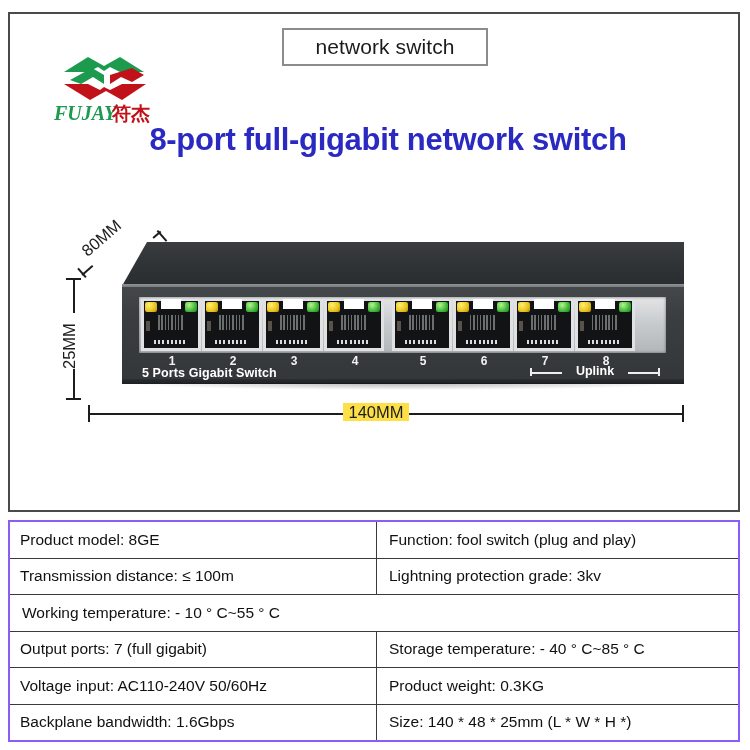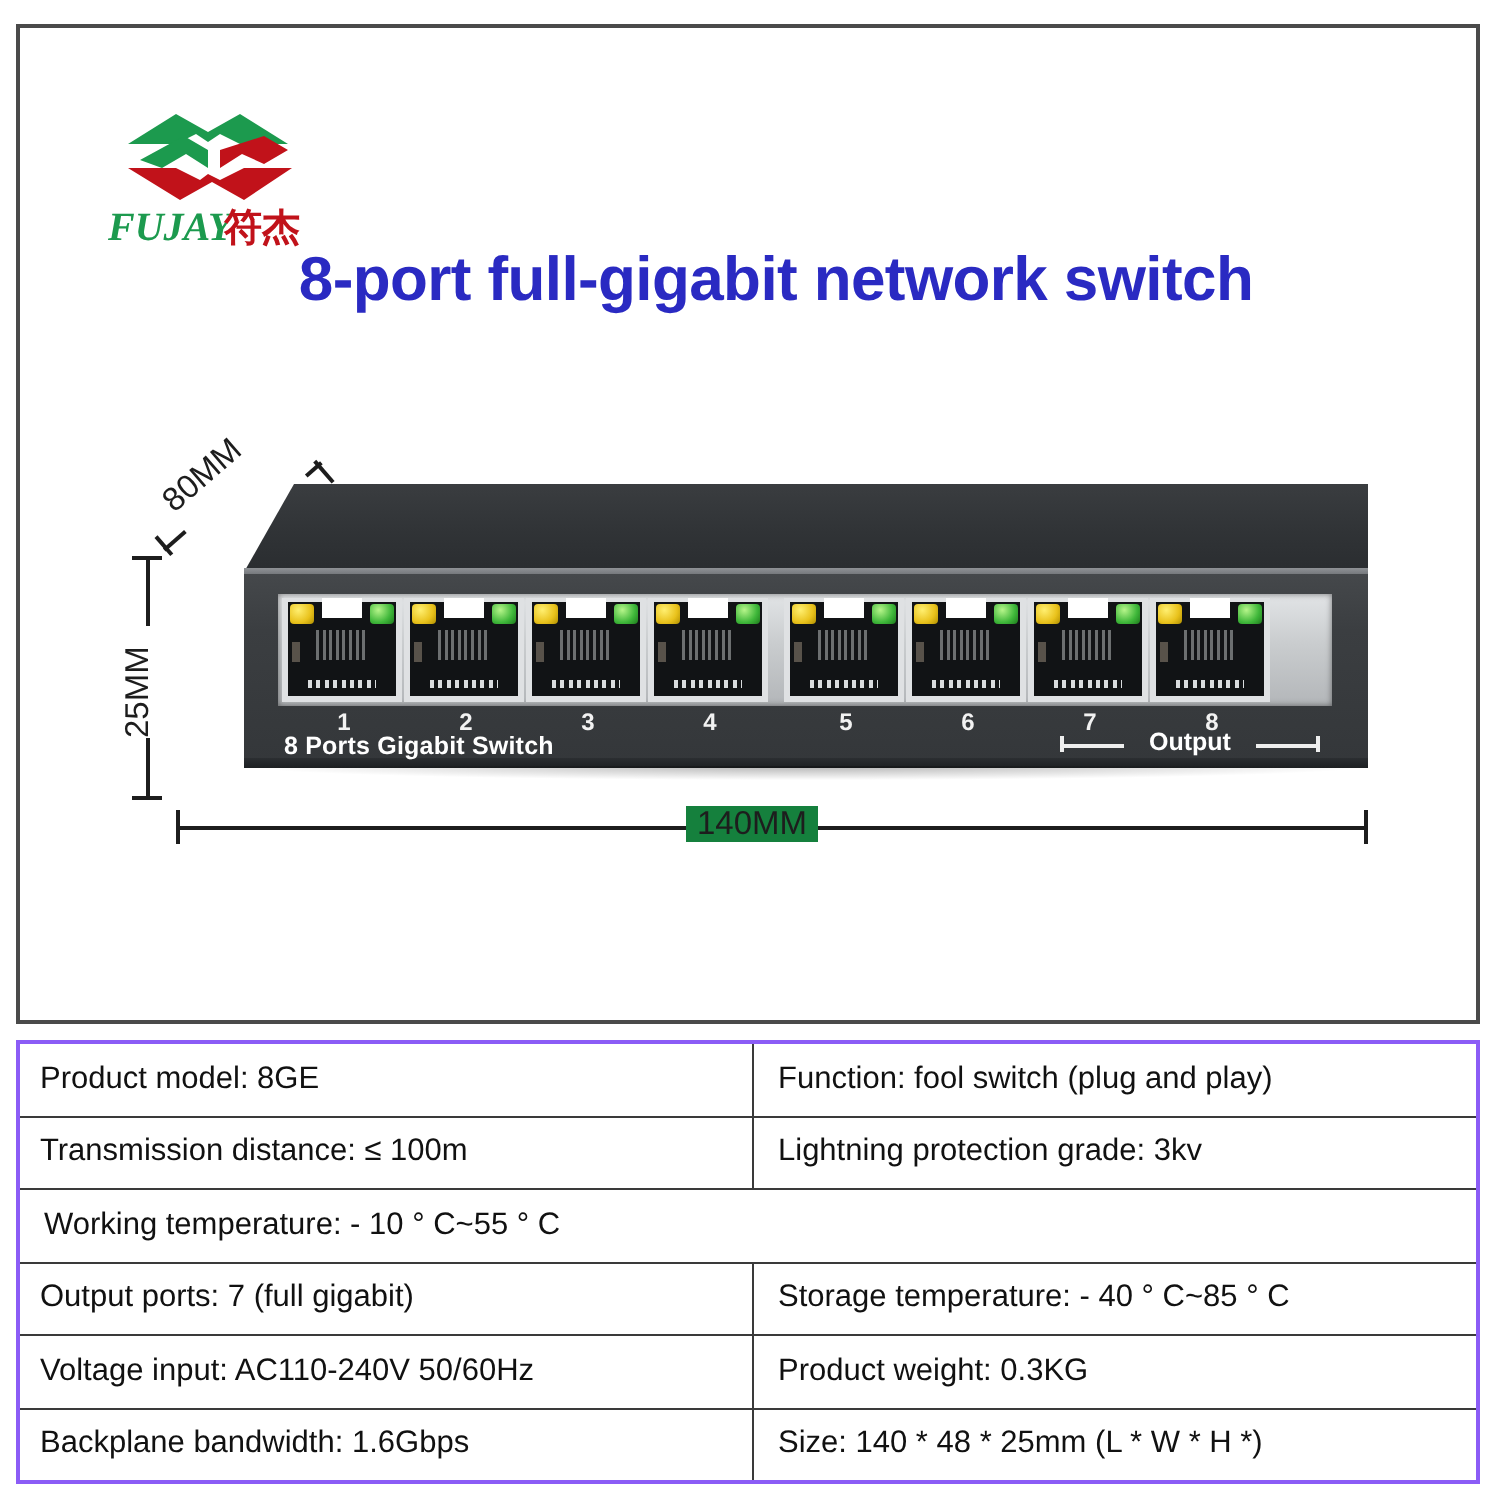--- a/index.html
+++ b/index.html
@@ -229,21 +229,21 @@
   #dim-25 { left: 50px; top: 355px; transform: rotate(-90deg); transform-origin: left top; }
   #dim-25-line-top { left: 63px; top: 265px; width: 1.6px; height: 34px; }
   #dim-25-line-bot { left: 63px; top: 355px; width: 1.6px; height: 30px; }
   #dim-25-cap-top { left: 56px; top: 264px; width: 15px; height: 1.6px; }
   #dim-25-cap-bot { left: 56px; top: 384px; width: 15px; height: 1.6px; }
 
   #dim-140-line { left: 78px; top: 399px; width: 596px; height: 1.6px; }
   #dim-140-cap-l { left: 78px; top: 391px; width: 1.6px; height: 17px; }
   #dim-140-cap-r { left: 672px; top: 391px; width: 1.6px; height: 17px; }
   #dim-140 { left: 0; top: 389px; width: 732px; text-align:center; }
-  #dim-140 span { background:#15803d; padding: 0 5px; }
+  #dim-140 span { background:#fde047; padding: 0 5px; }
 
   
   #spec-table {
     position: absolute;
     left: 8px;
     top: 520px;
     width: 732px;
     height: 222px;
     border: 2px solid #8b5cf6;
     box-sizing: border-box;
@@ -285,20 +285,23 @@
       <g>
         <polygon points="22,41 45,34 56,41 56,49 44,43 33,49" fill="#c1121a" opacity="0"></polygon>
         <polygon points="62,31 84,24 96,31 84,38 73,33 62,40" fill="#c1121a"></polygon>
         <polygon points="16,40 40,40 52,46 56,43 62,46 74,40 98,40 74,56 58,47 42,56" fill="#c1121a"></polygon>
       </g>
       <text x="6" y="76" font-family="Liberation Serif, serif" font-size="20" font-weight="bold" font-style="italic" fill="#1c9a4e">FUJAY</text>
       <text x="64" y="76" font-family="DejaVu Sans, sans-serif" font-size="19" font-weight="bold" fill="#c1121a">符杰</text>
     </svg>
   </div>
 
+  <div id="category-badge">
+    <span>network switch</span>
+  </div>
 
   <div id="headline">8-port full-gigabit network switch</div>
 
   <div id="product-figure">
 
     <div class="dim-line" id="dim-80-l1"></div>
     <div class="dim-line" id="dim-80-cap-l"></div>
     <div class="dim-line" id="dim-80-l2"></div>
     <div class="dim-line" id="dim-80-cap-r"></div>
     <div class="dim-text" id="dim-80">80MM</div>
@@ -392,28 +395,28 @@
           <div class="pnum" style="left: 33px;">1</div>
           <div class="pnum" style="left: 94px;">2</div>
           <div class="pnum" style="left: 155px;">3</div>
           <div class="pnum" style="left: 216px;">4</div>
           <div class="pnum" style="left: 284px;">5</div>
           <div class="pnum" style="left: 345px;">6</div>
           <div class="pnum" style="left: 406px;">7</div>
           <div class="pnum" style="left: 467px;">8</div>
         </div>
 
-      <div id="model-caption">8 Ports Gigabit Switch</div>
+      <div id="model-caption">5 Ports Gigabit Switch</div>
 
       <div id="uplink-group">
         <div class="utick" style="left:0px;"></div>
         <div class="ubar" style="left:0px; width:32px;"></div>
         <div class="ubar" style="right:0px; width:32px;"></div>
         <div class="utick" style="right:0px;"></div>
-        <div class="ulabel">Output</div>
+        <div class="ulabel">Uplink</div>
       </div>
     </div>
 
     <div class="dim-line" id="dim-140-line"></div>
     <div class="dim-line" id="dim-140-cap-l"></div>
     <div class="dim-line" id="dim-140-cap-r"></div>
     <div class="dim-text" id="dim-140">
       <span>140MM</span>
     </div>
 

